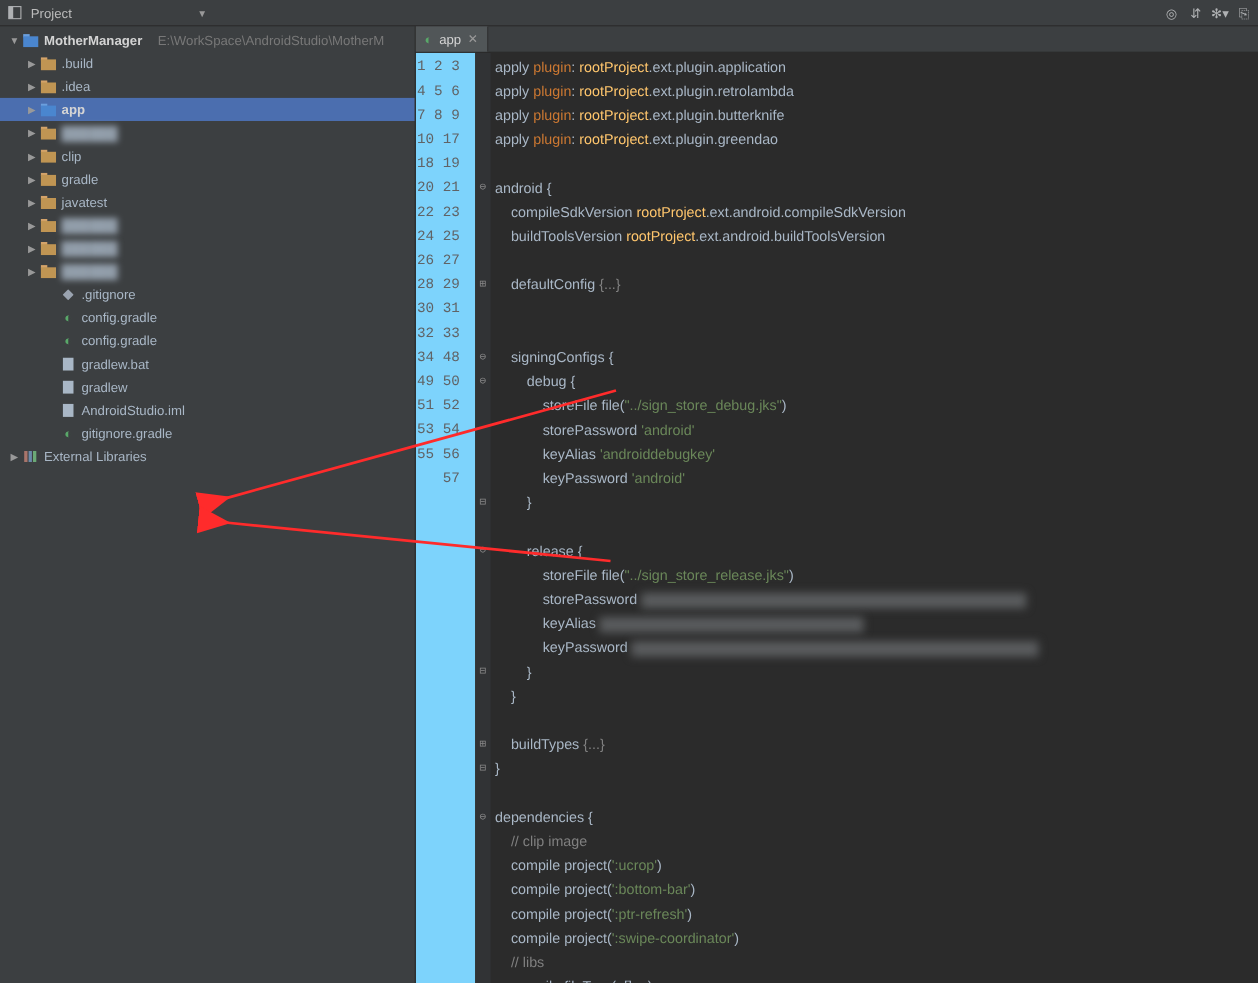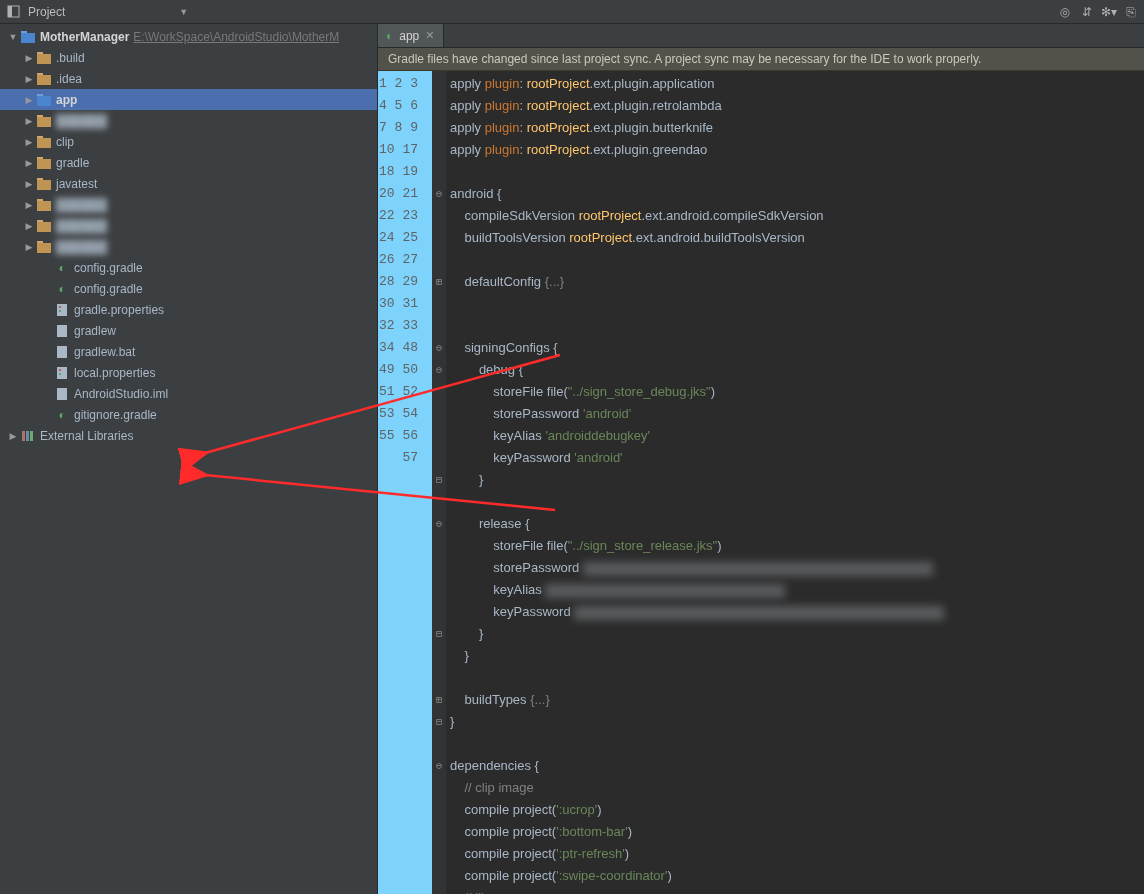--- a/index.html
+++ b/index.html
@@ -44,21 +44,21 @@
   cursor: pointer;
   white-space: nowrap;
 }
 .tree-row.selected { background: #4b6eaf; color: #fff; }
 .tw { display: inline-block; width: 14px; text-align: center; color: #999; font-size: 9px; }
 .tree-icon { width: 16px; height: 16px; display: inline-flex; align-items: center; justify-content: center; margin-right: 4px; }
 .folder-icon svg rect.body { fill: #c09553; }
 .folder-icon svg rect.tab { fill: #d4a36a; }
 .folder-blue svg rect.body { fill: #4a86cf; }
 .folder-blue svg rect.tab { fill: #6b9fdd; }
-.proj-path { color: #787878; margin-left: 4px; text-decoration: underline; }
+.proj-path { color: #787878; margin-left: 14px; }
 .bold { font-weight: bold; color: #d4d4d4; }
 .blurred { filter: blur(3px); opacity: 0.8; }
 .indent-0 { padding-left: 6px; }
 .indent-1 { padding-left: 22px; }
 .indent-2 { padding-left: 40px; }
 
 .editor {
   flex: 1;
   display: flex;
   flex-direction: column;
@@ -272,67 +272,54 @@
             <span class="tree-icon folder-icon">
               <svg width="14" height="12" viewBox="0 0 14 12">
                 <rect class="tab" x="0" y="0" width="6" height="3"></rect>
                 <rect class="body" x="0" y="2" width="14" height="10"></rect>
               </svg>
             </span>
             <span class=" blurred">██████</span>
           </div>
           <div class="tree-row indent-2">
             <span class="tw"></span>
+            <span class="tree-icon">
+              <svg width="10" height="10">
+                <polygon points="5,0 10,5 5,10 0,5" fill="#9aa3b0"></polygon>
+              </svg>
+            </span>
+            <span class="">.gitignore</span>
+          </div>
+          <div class="tree-row indent-2">
+            <span class="tw"></span>
             <span class="tree-icon gradle-ico">◐</span>
             <span class="">config.gradle</span>
           </div>
           <div class="tree-row indent-2">
             <span class="tw"></span>
             <span class="tree-icon gradle-ico">◐</span>
             <span class="">config.gradle</span>
           </div>
           <div class="tree-row indent-2">
             <span class="tw"></span>
             <span class="tree-icon">
               <svg width="10" height="12">
                 <rect width="10" height="12" fill="#a9b7c6"></rect>
-                <rect x="2" y="2" width="2" height="2" fill="#c65b5b"></rect>
-                <rect x="2" y="6" width="2" height="2" fill="#59a869"></rect>
-              </svg>
-            </span>
-            <span class="">gradle.properties</span>
+              </svg>
+            </span>
+            <span class="">gradlew.bat</span>
           </div>
           <div class="tree-row indent-2">
             <span class="tw"></span>
             <span class="tree-icon">
               <svg width="10" height="12">
                 <rect width="10" height="12" fill="#a9b7c6"></rect>
               </svg>
             </span>
             <span class="">gradlew</span>
-          </div>
-          <div class="tree-row indent-2">
-            <span class="tw"></span>
-            <span class="tree-icon">
-              <svg width="10" height="12">
-                <rect width="10" height="12" fill="#a9b7c6"></rect>
-              </svg>
-            </span>
-            <span class="">gradlew.bat</span>
-          </div>
-          <div class="tree-row indent-2">
-            <span class="tw"></span>
-            <span class="tree-icon">
-              <svg width="10" height="12">
-                <rect width="10" height="12" fill="#a9b7c6"></rect>
-                <rect x="2" y="2" width="2" height="2" fill="#c65b5b"></rect>
-                <rect x="2" y="6" width="2" height="2" fill="#59a869"></rect>
-              </svg>
-            </span>
-            <span class="">local.properties</span>
           </div>
           <div class="tree-row indent-2">
             <span class="tw"></span>
             <span class="tree-icon">
               <svg width="10" height="12">
                 <rect width="10" height="12" fill="#a9b7c6"></rect>
               </svg>
             </span>
             <span class="">AndroidStudio.iml</span>
           </div>
@@ -357,21 +344,20 @@
   </div>
 
   <div class="editor">
     <div class="tabs">
       <div class="tab">
         <span class="gradle-ico">◐</span>
         <span>app</span>
         <span class="tab-close">✕</span>
       </div>
     </div>
-    <div class="banner">Gradle files have changed since last project sync. A project sync may be necessary for the IDE to work properly.</div>
     <div class="code-area">
       <div class="gutter" id="gutter">1
 2
 3
 4
 5
 6
 7
 8
 9

